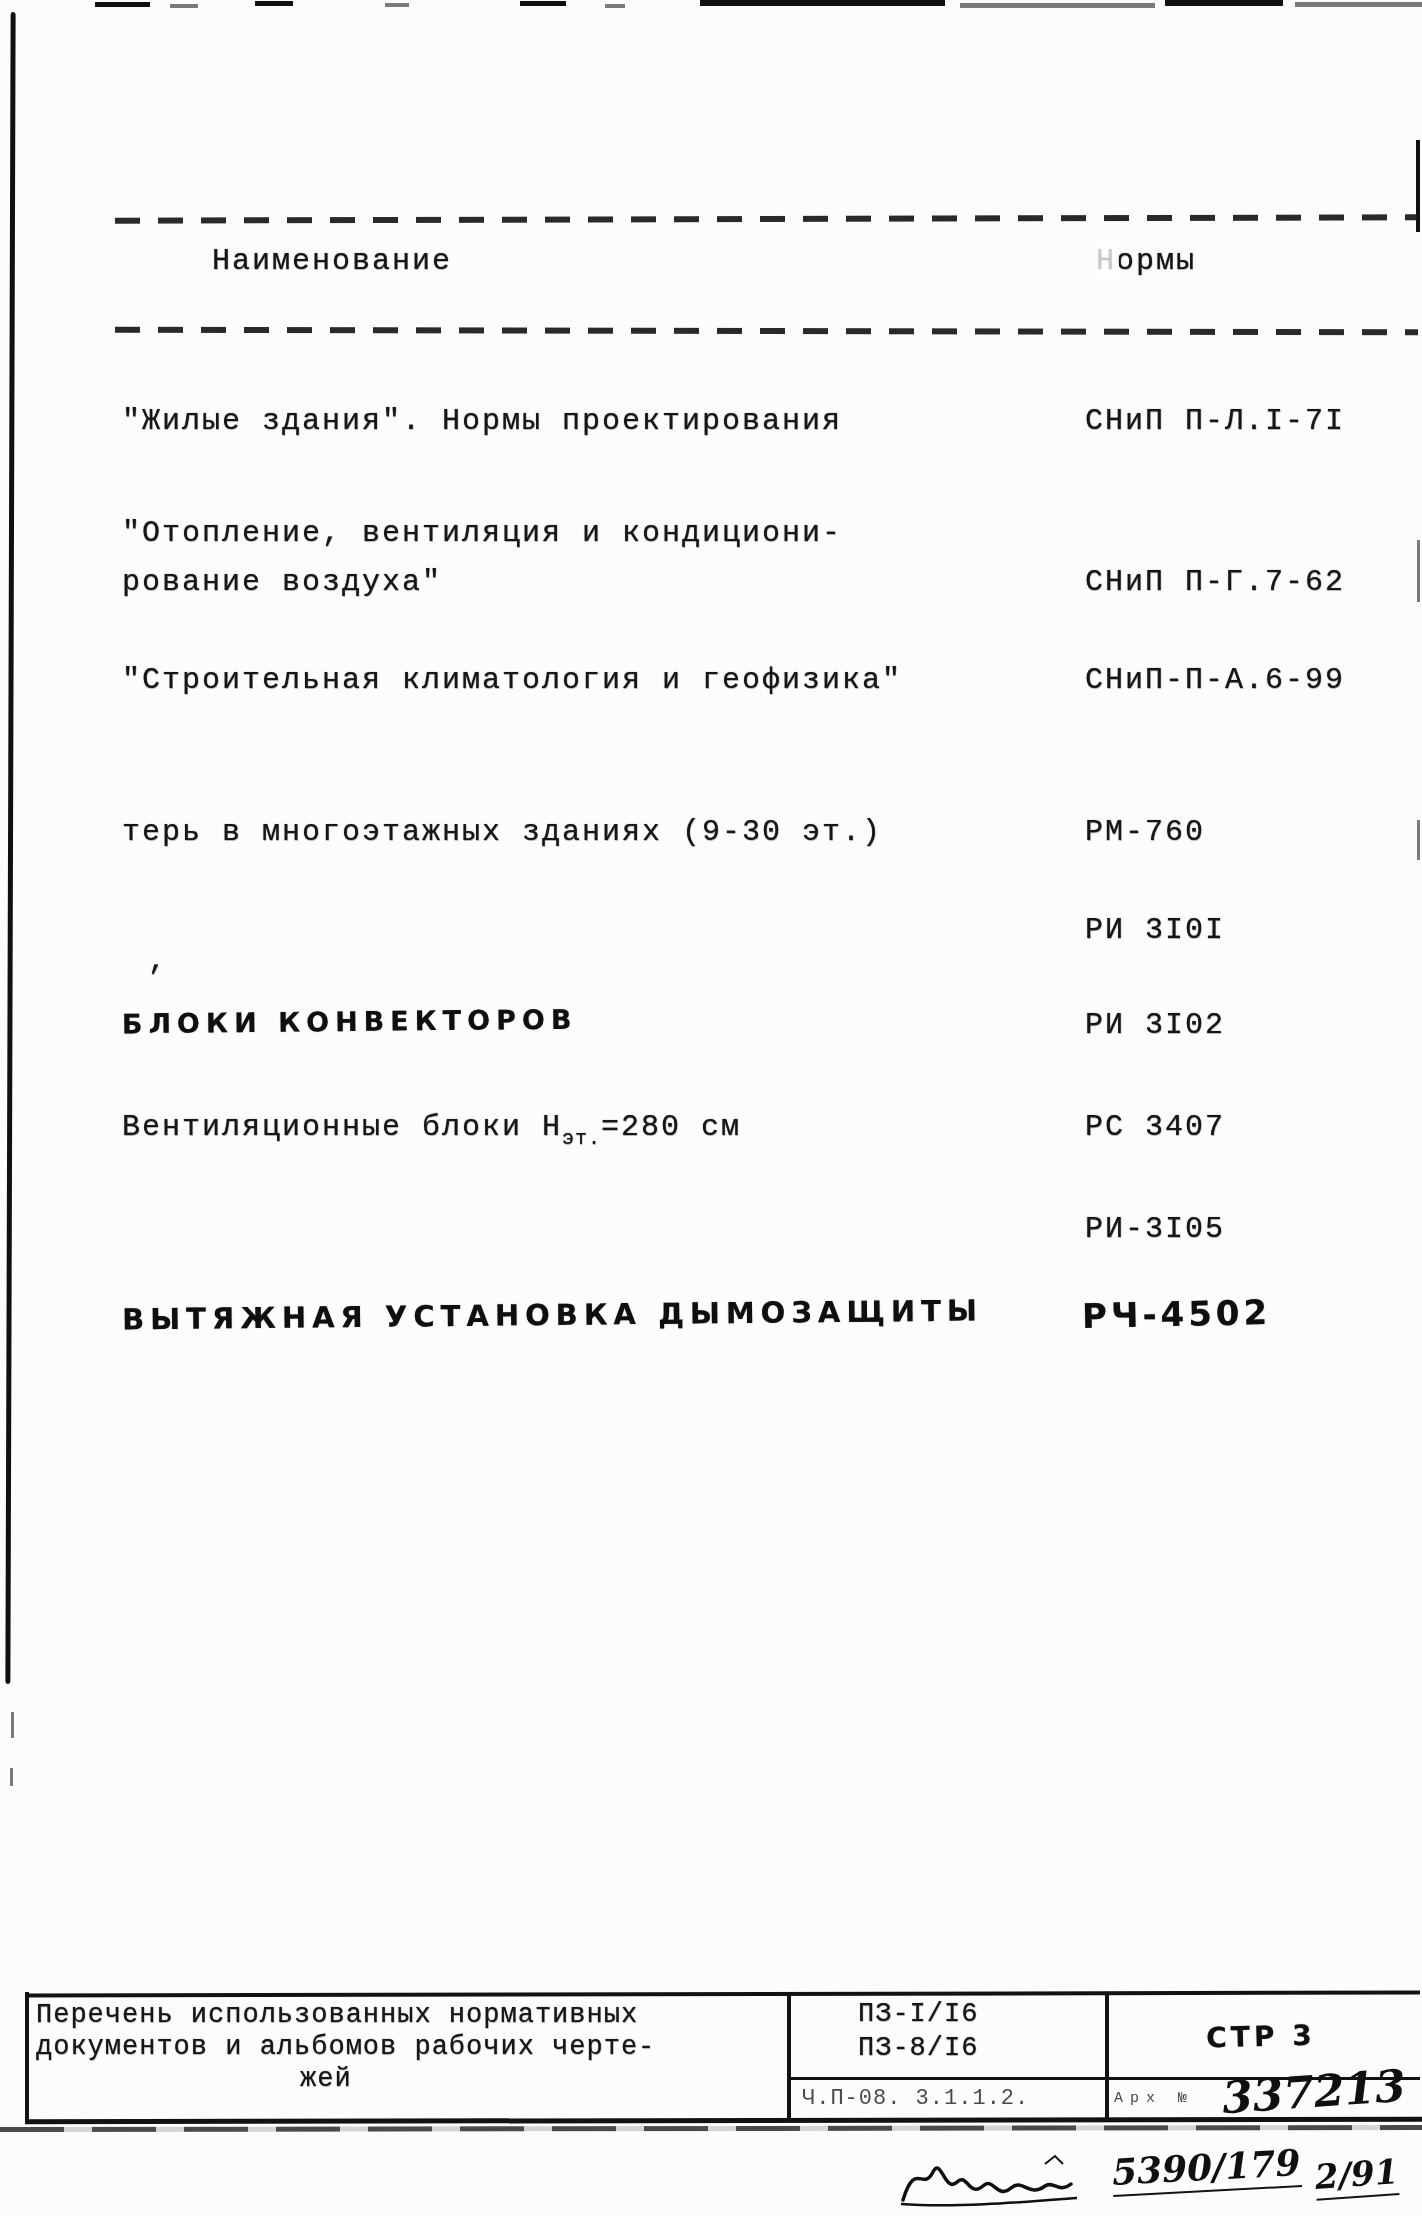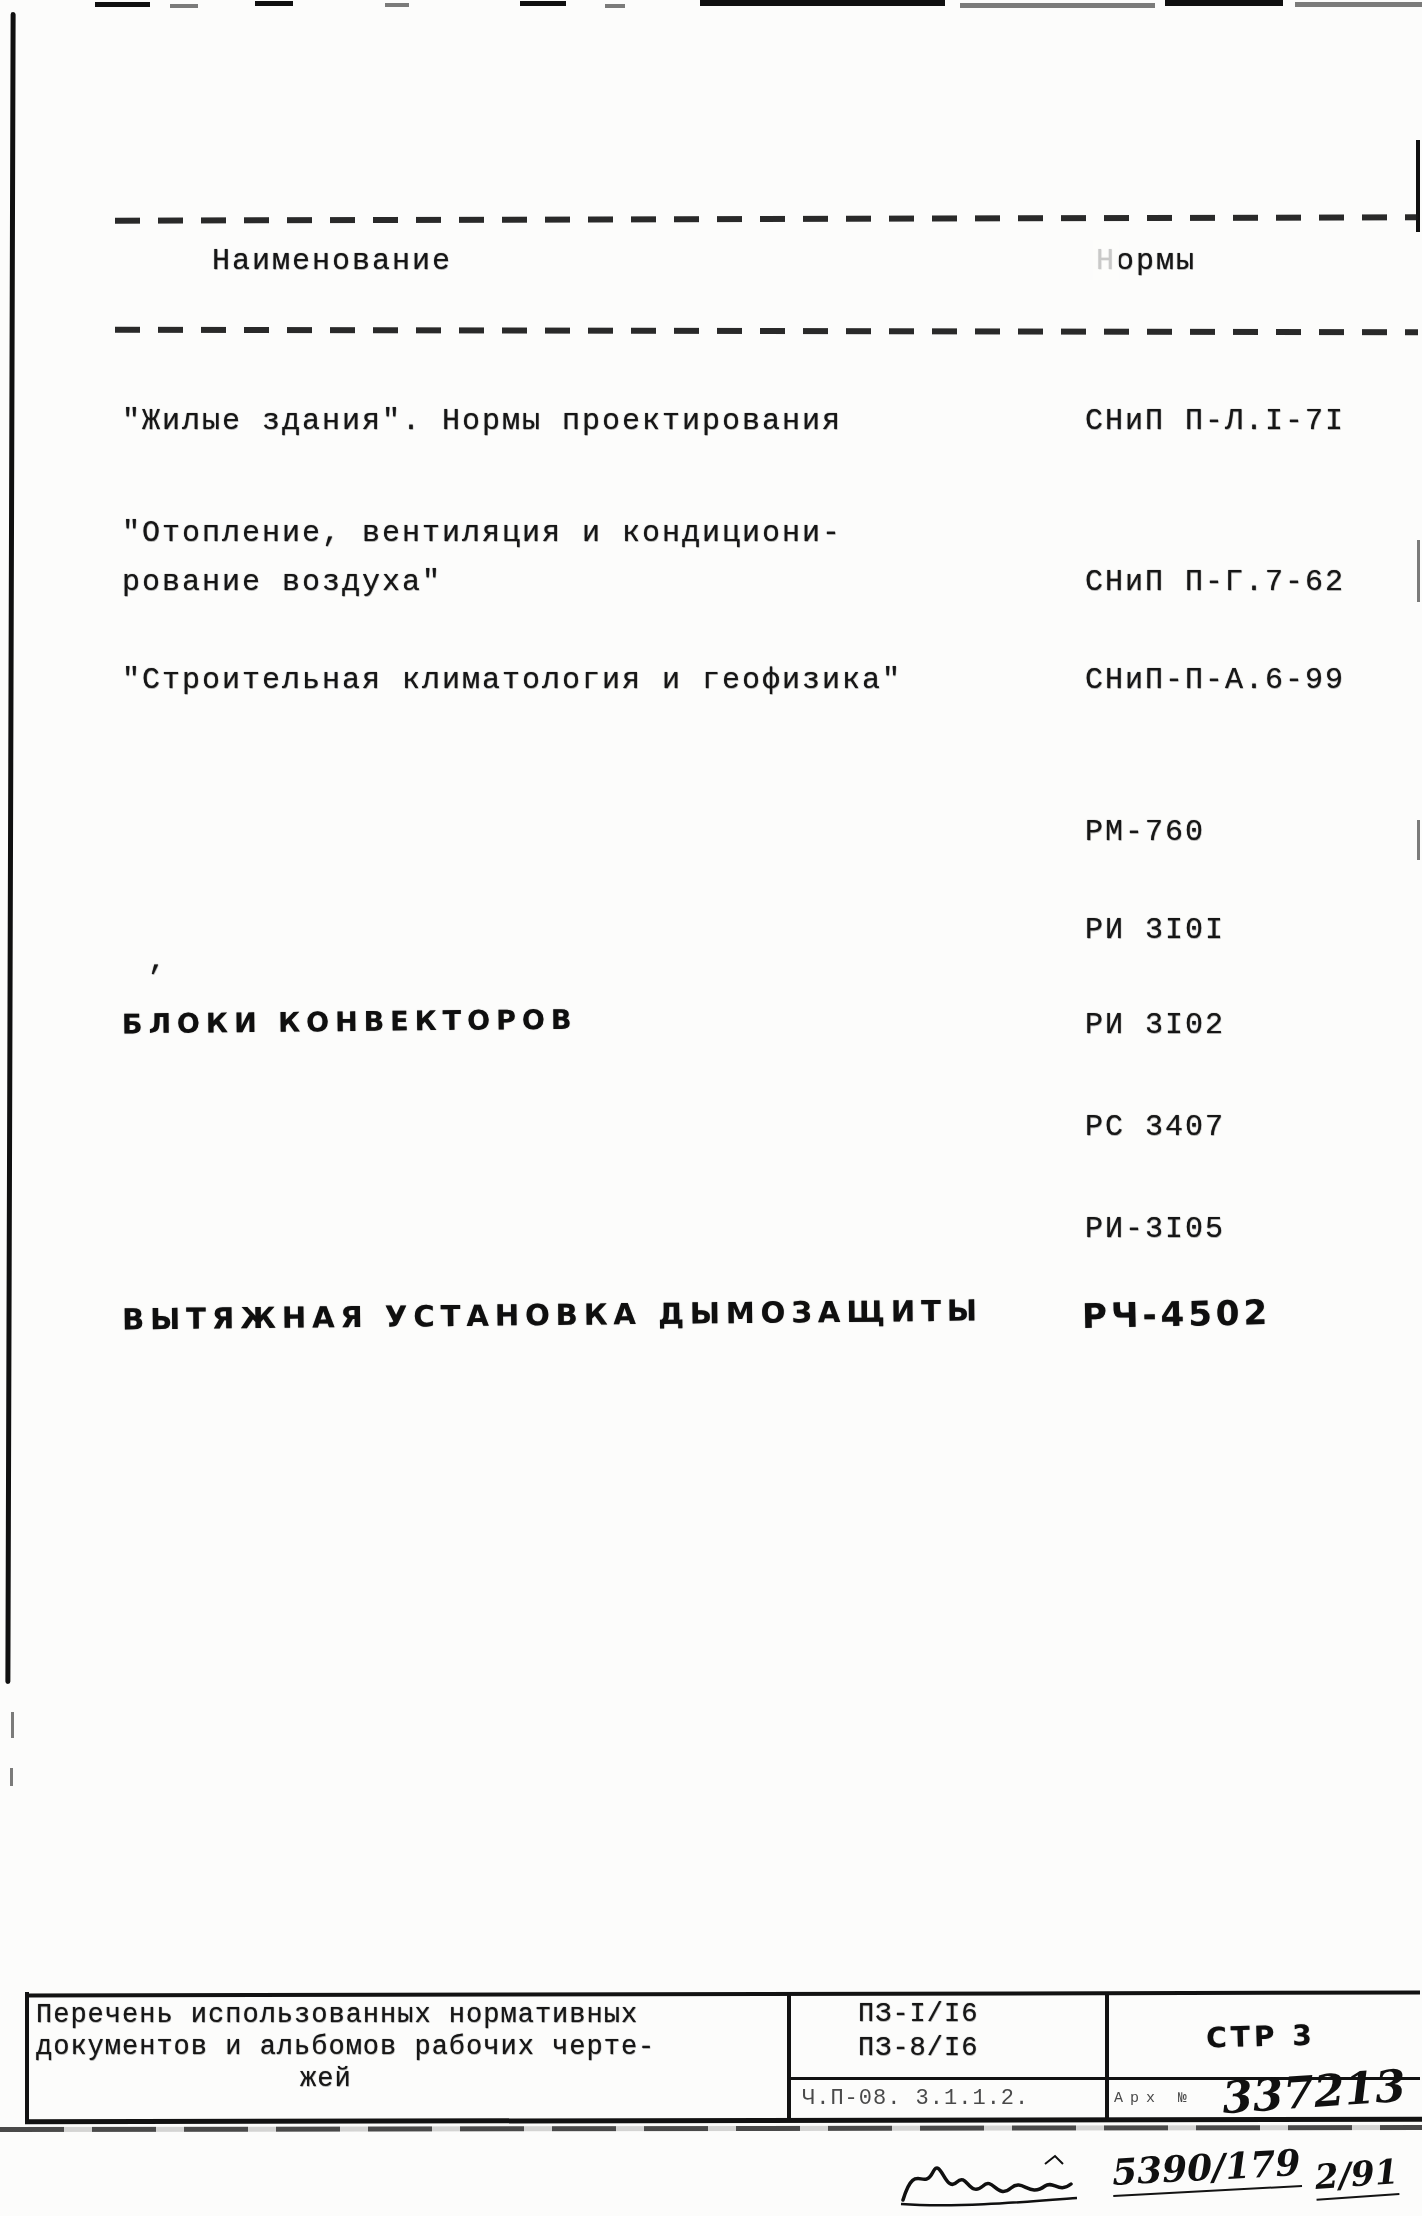--- a/index.html
+++ b/index.html
@@ -95,28 +95,30 @@
   <div class="typed" style="left:122px;top:404px">"Жилые здания". Нормы проектирования</div>
   <div class="typed" style="left:1085px;top:404px">СНиП П-Л.I-7I</div>
 
   <div class="typed" style="left:122px;top:516px">"Отопление, вентиляция и кондициони-</div>
   <div class="typed" style="left:122px;top:565px">рование воздуха"</div>
   <div class="typed" style="left:1085px;top:565px">СНиП П-Г.7-62</div>
 
   <div class="typed" style="left:122px;top:663px">"Строительная климатология и геофизика"</div>
   <div class="typed" style="left:1085px;top:663px">СНиП-П-А.6-99</div>
 
+  <div class="typed" style="left:122px;top:815px">терь в многоэтажных зданиях (9-30 эт.)</div>
   <div class="typed" style="left:1085px;top:815px">РМ-760</div>
 
   <div class="typed" style="left:148px;top:944px">,</div>
   <div class="typed" style="left:1085px;top:913px">РИ 3I0I</div>
 
   <div class="hand" style="left:122px;top:1006px;font-size:27px">БЛОКИ  КОНВЕКТОРОВ</div>
   <div class="typed" style="left:1085px;top:1008px">РИ 3I02</div>
 
+  <div class="typed" style="left:122px;top:1110px"><span>Вентиляционные блоки Н</span><sub class="et">эт.</sub><span>=280 см</span></div>
   <div class="typed" style="left:1085px;top:1110px">РС 3407</div>
 
   <div class="typed" style="left:1085px;top:1212px">РИ-3I05</div>
 
   <div class="hand" style="left:122px;top:1298px">ВЫТЯЖНАЯ УСТАНОВКА ДЫМОЗАЩИТЫ</div>
   <div class="hand" style="left:1082px;top:1294px;font-size:34px;letter-spacing:4px;transform:rotate(-1.2deg)">РЧ-4502</div>
 
   <div>
 
     <div class="tline" style="left:25px;top:1992px;width:1395px;height:4px;transform:rotate(-0.12deg)"></div>

